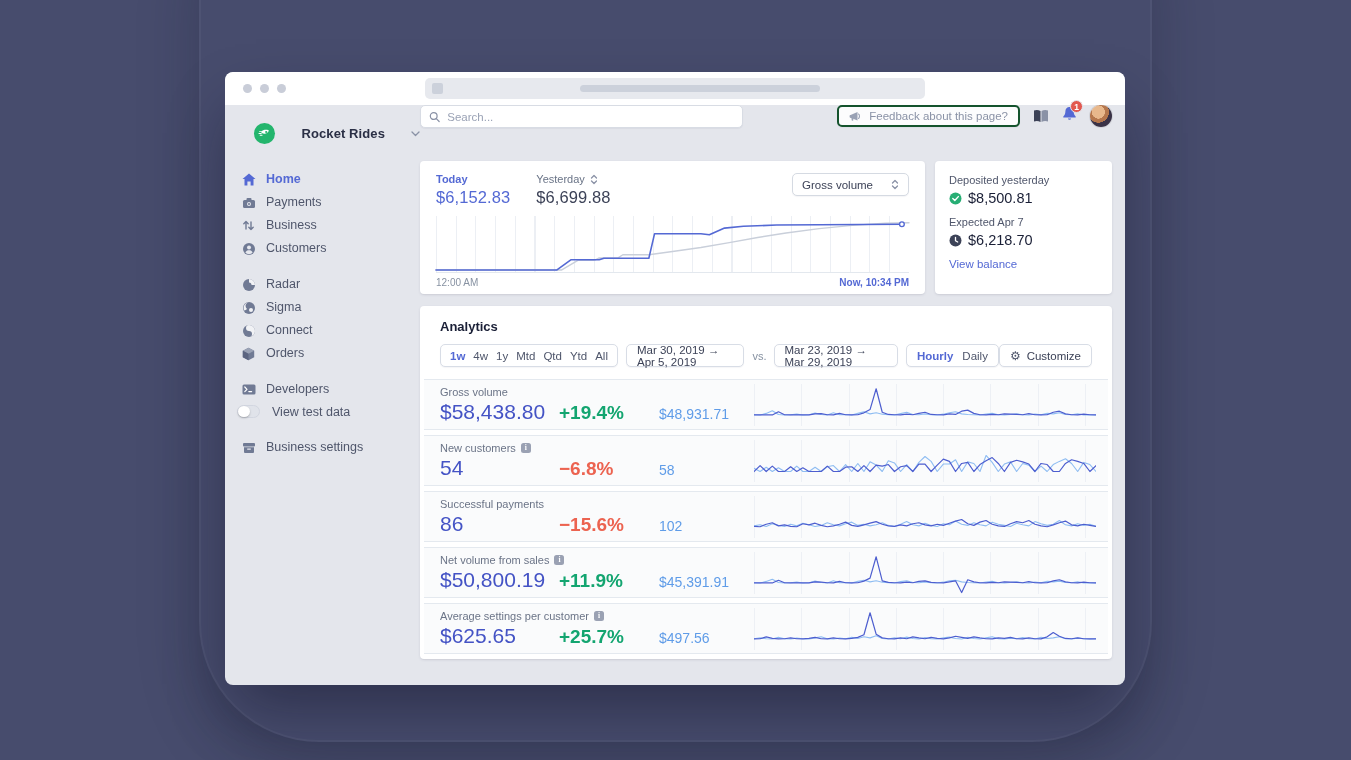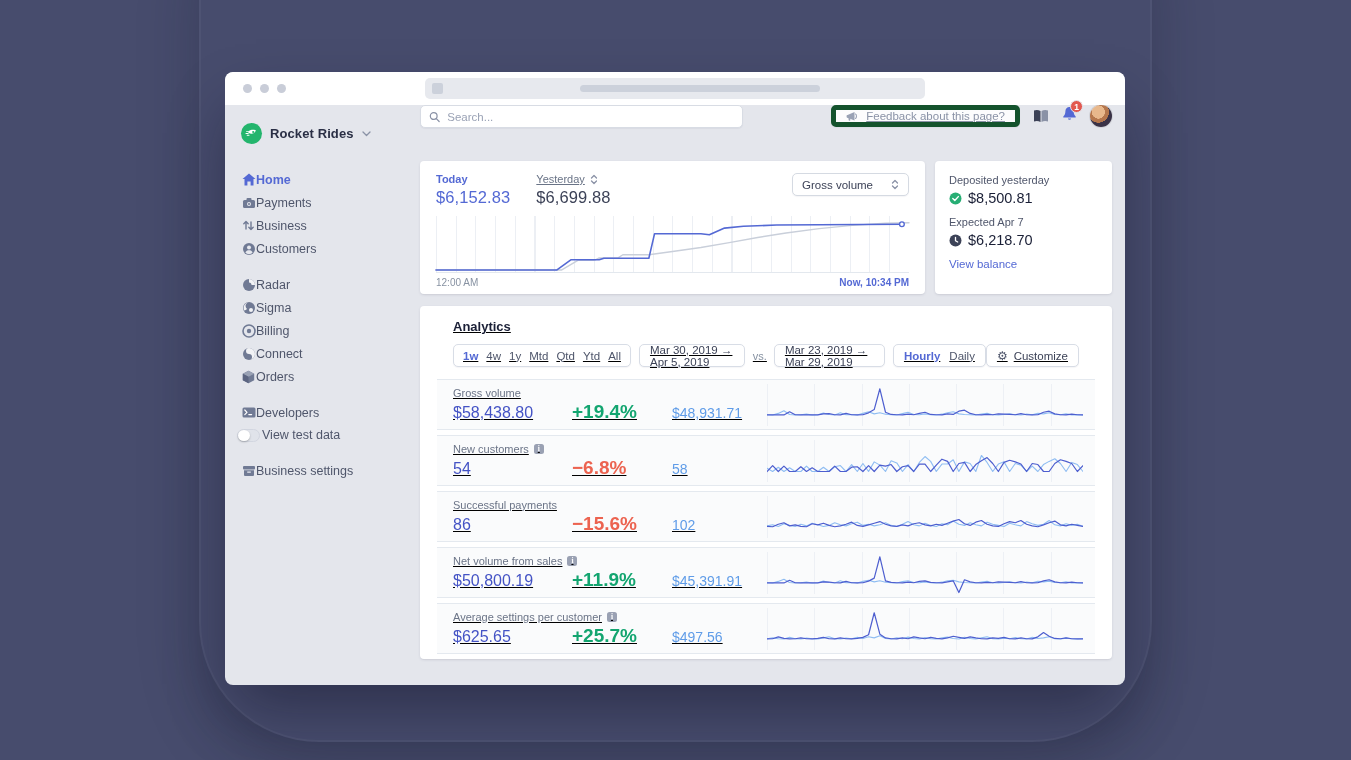--- a/index.html
+++ b/index.html
@@ -19,75 +19,75 @@
   .traffic { position:absolute; left:18px; top:12px; display:flex; gap:8px; }
   .traffic .dot { width:9px; height:9px; border-radius:50%; background:#c9cdd8; }
   .url-bar { position:absolute; left:200px; top:6px; width:500px; height:21px; background:#e7e9ee; border-radius:5px; }
   .url-dot { position:absolute; left:7px; top:5px; width:11px; height:11px; background:#ccd1db; border-radius:2px; }
   .url-text { position:absolute; left:155px; top:7px; width:240px; height:7px; background:#ccd1db; border-radius:4px; }
 
   .app { display:flex; height:580px; }
 
   
   .sidebar { width:195px; padding:18px 0 0 16px; flex:none; }
-  .account-row { display:flex; align-items:center; gap:8px; margin-bottom:24px; cursor:pointer; }
+  .account-row { display:flex; align-items:center; gap:26px; margin-bottom:24px; cursor:pointer;justify-content:flex-end; }
   .logo-circle { width:21px; height:21px; border-radius:50%; background:#23b56d; display:flex; align-items:center; justify-content:center; flex:none; }
   .account-name { font-size:13px; color:#2a2f45; font-weight:bold; letter-spacing:0.1px; }
   .nav-group { margin-bottom:13px; }
-  .nav-item { display:flex; align-items:center; padding:4px 0; cursor:pointer; }
+  .nav-item { display:flex; gap:10px; padding:4px 0; cursor:pointer; }
   .nav-item .nav-ic { width:15px; height:15px; display:flex; align-items:center; justify-content:center; flex:none; }
   .nav-label { font-size:12.5px; color:#4f566b; }
   .nav-item.active .nav-label { color:#5469d4; font-weight:bold; }
   .toggle-track { width:23px; height:13px; border-radius:7px; background:#e0e3ea; border:1px solid #d2d6e0; position:relative; flex:none; margin-left:-4px; margin-right:2px; }
   .toggle-knob { position:absolute; left:0px; top:0px; width:12px; height:11px; border-radius:50%; background:#fff; box-shadow:0 1px 2px rgba(0,0,0,0.25); }
 
   
   .main { flex:1; padding:0 13px 0 0; }
   .topbar { height:50px; display:flex; align-items:flex-start; }
   .search-box { width:323px; height:23px; background:#fff; border:1px solid #d8dce4; border-radius:5px;
     display:flex; align-items:center; gap:7px; padding:0 8px; box-shadow:0 1px 1px rgba(50,50,93,0.06); }
   .search-box input { border:none; outline:none; background:transparent; font-size:11.5px; color:#3c4257; width:100%; font-family:"Liberation Sans",sans-serif; }
   .search-box input::placeholder { color:#9aa2b5; }
   .topbar-right { margin-left:auto; display:flex; align-items:center; gap:13px; }
-  .feedback-pill { height:22px; background:#fcfcfd; border:5px solid #14532d; border-radius:5px; display:flex; align-items:center; gap:7px; padding:0 10px; color:#8a92a6; font-size:11.5px; cursor:pointer; box-shadow:0 1px 1px rgba(50,50,93,0.05);text-decoration:underline; }
+  .feedback-pill { height:22px; background:#fcfcfd; border:2px solid #14532d; border-radius:5px; display:flex; align-items:center; gap:7px; padding:0 10px; color:#8a92a6; font-size:11.5px; cursor:pointer; box-shadow:0 1px 1px rgba(50,50,93,0.05); }
   .bell-wrap { position:relative; cursor:pointer; }
   .badge { position:absolute; right:-6px; top:-6px; min-width:13px; height:13px; border-radius:7px; background:#e25950; color:#fff; font-size:8.5px; font-weight:bold; display:flex; align-items:center; justify-content:center; padding:0 3px; border:1.5px solid #e4e6ec; }
   .avatar { width:22px; height:22px; border-radius:50%; cursor:pointer;
     background:radial-gradient(circle at 38% 32%, #e8b88c 0 32%, #b5774d 33% 52%, #3a3347 53% 100%); box-shadow:0 0 0 1px rgba(0,0,0,0.08); }
 
   
   .overview-row { display:flex; gap:10px; margin-top:6px; }
   .card { background:#fff; border-radius:4px; box-shadow:0 1px 3px rgba(50,50,93,0.09), 0 1px 1px rgba(0,0,0,0.04); }
   .today-card { width:505px; height:133px; padding:12px 16px 8px; }
   .today-head { display:flex; align-items:flex-start; }
   .metric-pair { margin-right:26px; }
   .pair-label-row { display:flex; align-items:center; gap:5px; font-size:11px; }
   .today-label { color:#5469d4; font-weight:bold; }
-  .yesterday-label { color:#697386;text-decoration:underline; }
+  .yesterday-label { color:#697386; }
   .pair-value { margin-top:3px; font-size:16.5px; letter-spacing:0.1px; }
   .today-value { color:#5469d4; }
   .yesterday-value { color:#3c4257; }
   .dropdown { margin-left:auto; height:23px; border:1px solid #d5dae2; border-radius:5px; background:#fff; display:flex; align-items:center; gap:18px; padding:0 9px; cursor:pointer; box-shadow:0 1px 1px rgba(50,50,93,0.05); }
   .dropdown-label { font-size:11.5px; color:#3c4257; }
   .overview-chart { margin-top:9px; height:57px; position:relative;
     background:repeating-linear-gradient(to right, #eceff4 0, #eceff4 1px, transparent 1px, transparent 19.7px);
     border-bottom:1px solid #e3e8ee; }
   .overview-chart svg { position:absolute; inset:0; width:100%; height:100%; overflow:visible; }
   .axis-row { display:flex; margin-top:4px; font-size:10px; }
   .axis-start { color:#8792a2; }
   .axis-end { margin-left:auto; color:#5469d4; font-weight:bold; }
 
   .deposit-card { width:177px; height:133px; padding:13px 14px; }
   .dep-label { font-size:11px; color:#4f566b; }
   .dep-value-row { display:flex; align-items:center; gap:6px; margin:4px 0 10px; }
   .dep-value { font-size:14.5px; color:#1a1f36; }
   .view-balance { font-size:11.5px; color:#5469d4; margin-top:10px; cursor:pointer; }
 
   
-  .analytics-card { margin-top:12px; width:692px; padding:13px 17px 5px;text-decoration:underline; }
+  .analytics-card { margin-top:12px; width:692px; padding:13px 4px 5px; }
   .analytics-title { font-size:13px; color:#1a1f36; font-weight:bold; padding:0 16px; }
   .controls-row { display:flex; align-items:center; margin-top:10px; padding:0 16px; }
   .pill { height:23px; border:1px solid #d8dde6; border-radius:5px; background:#fff; display:flex; align-items:center; font-size:11.5px; color:#4f566b; box-shadow:0 1px 1px rgba(50,50,93,0.05); }
   .range-pill { padding:0 9px; gap:8px; }
   .range-opt { cursor:pointer; }
   .range-opt.active { color:#5469d4; font-weight:bold; }
   .date-pill { padding:0 10px; margin-left:8px; color:#3c4257; cursor:pointer; }
   .vs { font-size:11px; color:#8792a2; margin:0 7px 0 8px; }
   .gran-pill { padding:0 10px; gap:9px; margin-left:8px; }
   .gran-opt { cursor:pointer; }
@@ -95,21 +95,21 @@
   .customize-btn { margin-left:auto; padding:0 10px; gap:6px; color:#3c4257; cursor:pointer; }
   .gear { font-size:12px; color:#4f566b; line-height:1; }
 
   .metrics-list { margin-top:12px; }
   .metric-row { display:flex; align-items:center; background:#fafbfc; border-top:1px solid #e4e9ef; border-bottom:1px solid #e4e9ef; margin-bottom:5px; height:51px; }
   .metric-row:last-child { margin-bottom:0; }
   .metric-left { width:330px; padding-left:16px; flex:none; }
   .metric-label-row { display:flex; align-items:center; gap:5px; font-size:11px; color:#6b7487; }
   .info-ic { width:10px; height:10px; border-radius:2.5px; background:#9aa1b3; color:#fff; font-size:7.5px; font-weight:bold; display:flex; align-items:center; justify-content:center; font-family:"Liberation Serif",serif; }
   .metric-values { display:flex; align-items:baseline; margin-top:2px; }
-  .metric-value { width:119px; font-size:16px; color:#4453c5; }
+  .metric-value { width:119px; font-size:21px; color:#4453c5; }
   .metric-change { width:100px; font-size:19px; font-weight:bold; }
   .metric-change.pos { color:#13a570; }
   .metric-change.neg { color:#ec6350; }
   .metric-comparison { font-size:14px; color:#5f9ce8; }
   .metric-spark { flex:1; height:42px; margin-right:12px; position:relative;
     background:repeating-linear-gradient(to right, #edf0f5 0, #edf0f5 1px, transparent 1px, transparent 47.3px); }
   .metric-spark svg { position:absolute; inset:0; width:100%; height:100%; }
 
   polyline { fill:none; stroke-linejoin:round; stroke-linecap:round; vector-effect:non-scaling-stroke; }
   .line-cur  { stroke:#5469d4; stroke-width:1.6; }
@@ -219,29 +219,20 @@
                   <circle cx="7" cy="7" r="6" fill="#707a94"></circle>
                   <path d="M2.2 9.5 A6 6 0 0 1 7 1 A4 4 0 0 0 5 8 A4 4 0 0 1 2.2 9.5 Z" fill="#fff" opacity="0.9"></path>
                   <circle cx="9" cy="9" r="2" fill="#fff" opacity="0.9"></circle>
                 </svg>
               </span>
             <span class="nav-label">Sigma</span>
           </div>
           <div class="nav-item">
             <span class="nav-ic">
                 <svg width="14" height="14" viewBox="0 0 14 14">
-                  <circle cx="7" cy="7" r="6" fill="none" stroke="#707a94" stroke-width="1.6"></circle>
-                  <circle cx="7" cy="7" r="2.2" fill="#707a94"></circle>
-                </svg>
-              </span>
-            <span class="nav-label">Billing</span>
-          </div>
-          <div class="nav-item">
-            <span class="nav-ic">
-                <svg width="14" height="14" viewBox="0 0 14 14">
                   <circle cx="7" cy="7" r="6" fill="#707a94"></circle>
                   <path d="M7 1 A6 6 0 0 1 7 13 A3 3 0 0 0 7 7 A3 3 0 0 1 7 1 Z" fill="#fff" opacity="0.9"></path>
                 </svg>
               </span>
             <span class="nav-label">Connect</span>
           </div>
           <div class="nav-item">
             <span class="nav-ic">
                 <svg width="13" height="14" viewBox="0 0 13 14">
                   <path d="M6.5 0.8 L12.2 3.8 V10.2 L6.5 13.2 L0.8 10.2 V3.8 Z" fill="#707a94"></path>

